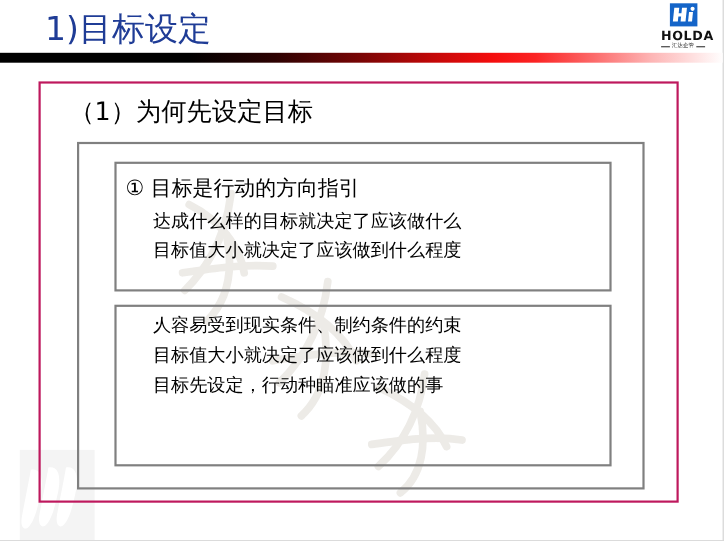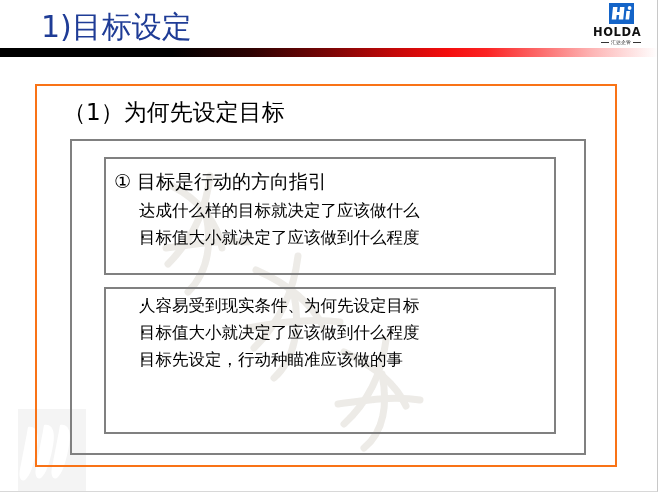--- a/index.html
+++ b/index.html
@@ -85,21 +85,21 @@
         #ffffff 100%);
   }
 
   
   .logo {
     position: absolute;
     right: 9px;
     top: 3px;
     width: 56px;
     height: 45px;
-    text-align: left;
+    text-align: right;
   }
   .logo-mark {
     width: 25px;
     height: 21px;
     margin: 0 auto;
     background: #1464c8;
     position: relative;
   }
   .logo-mark svg { display: block; }
   .logo-word {
@@ -128,24 +128,24 @@
     color: #111111;
     letter-spacing: 0px;
     line-height: 6px;
     white-space: nowrap;
   }
 
   
   .box-outer {
     position: absolute;
     left: 35px;
-    top: 84px;
+    top: 74px;
     width: 582px;
     height: 383px;
-    border: 2px solid #f97316;
+    border: 2px solid #be185d;
     box-sizing: border-box;
     background: transparent;
     z-index: 2;
   }
 
   .section-heading {
     position: absolute;
     left: 26px;
     top: 10px;
     font-size: 23px;
@@ -278,21 +278,21 @@
           <span class="num">①</span><span>目标是行动的方向指引</span>
         </div>
         <ul class="bullets">
           <li>达成什么样的目标就决定了应该做什么</li>
           <li>目标值大小就决定了应该做到什么程度</li>
         </ul>
       </div>
 
       <div class="box-inner second">
         <ul class="bullets">
-          <li>人容易受到现实条件、为何先设定目标</li>
+          <li>人容易受到现实条件、制约条件的约束</li>
           <li>目标值大小就决定了应该做到什么程度</li>
           <li>目标先设定，行动种瞄准应该做的事</li>
         </ul>
       </div>
 
     </div>
   </div>
 
 </div>
 

